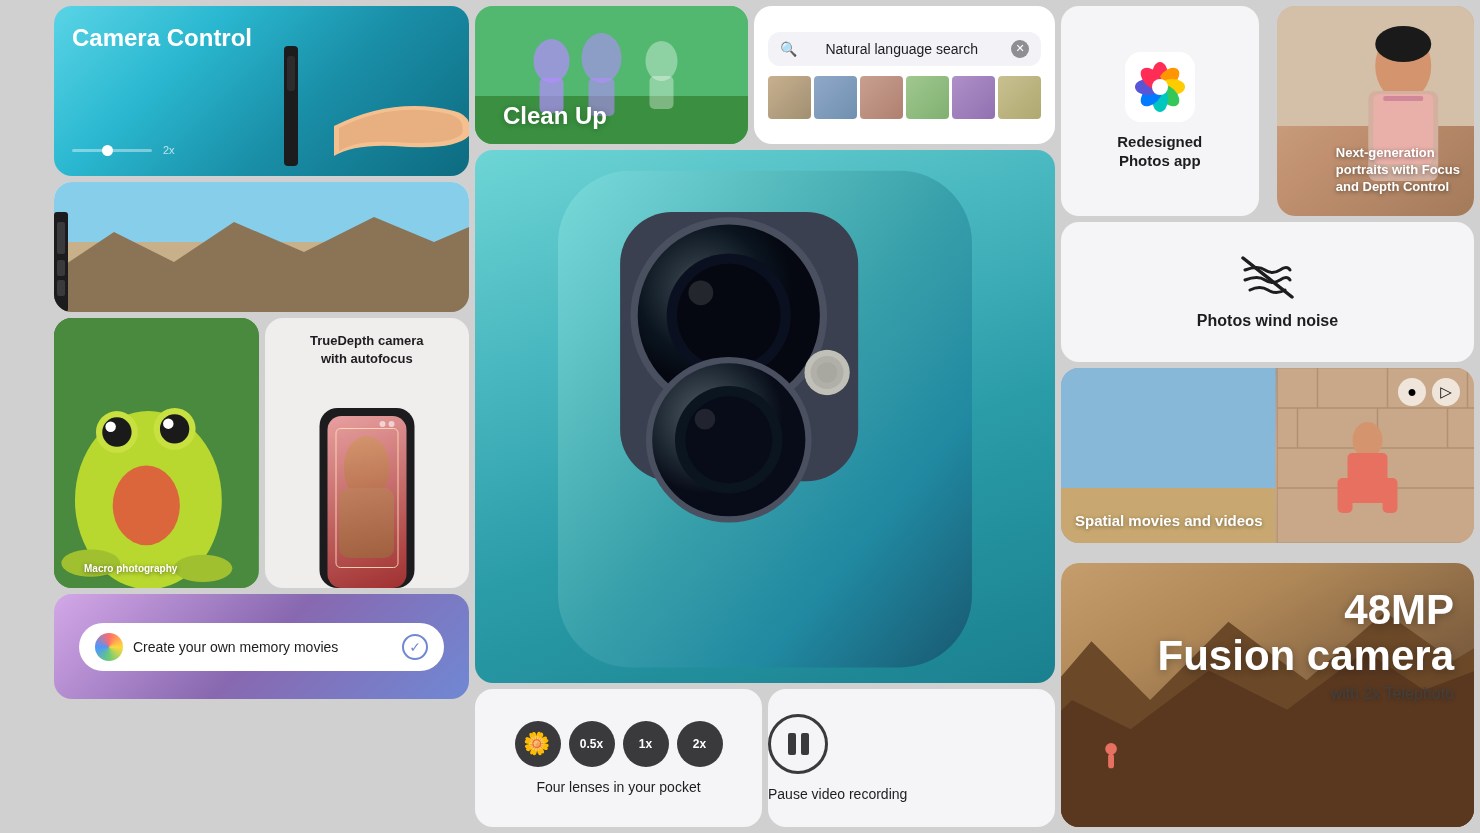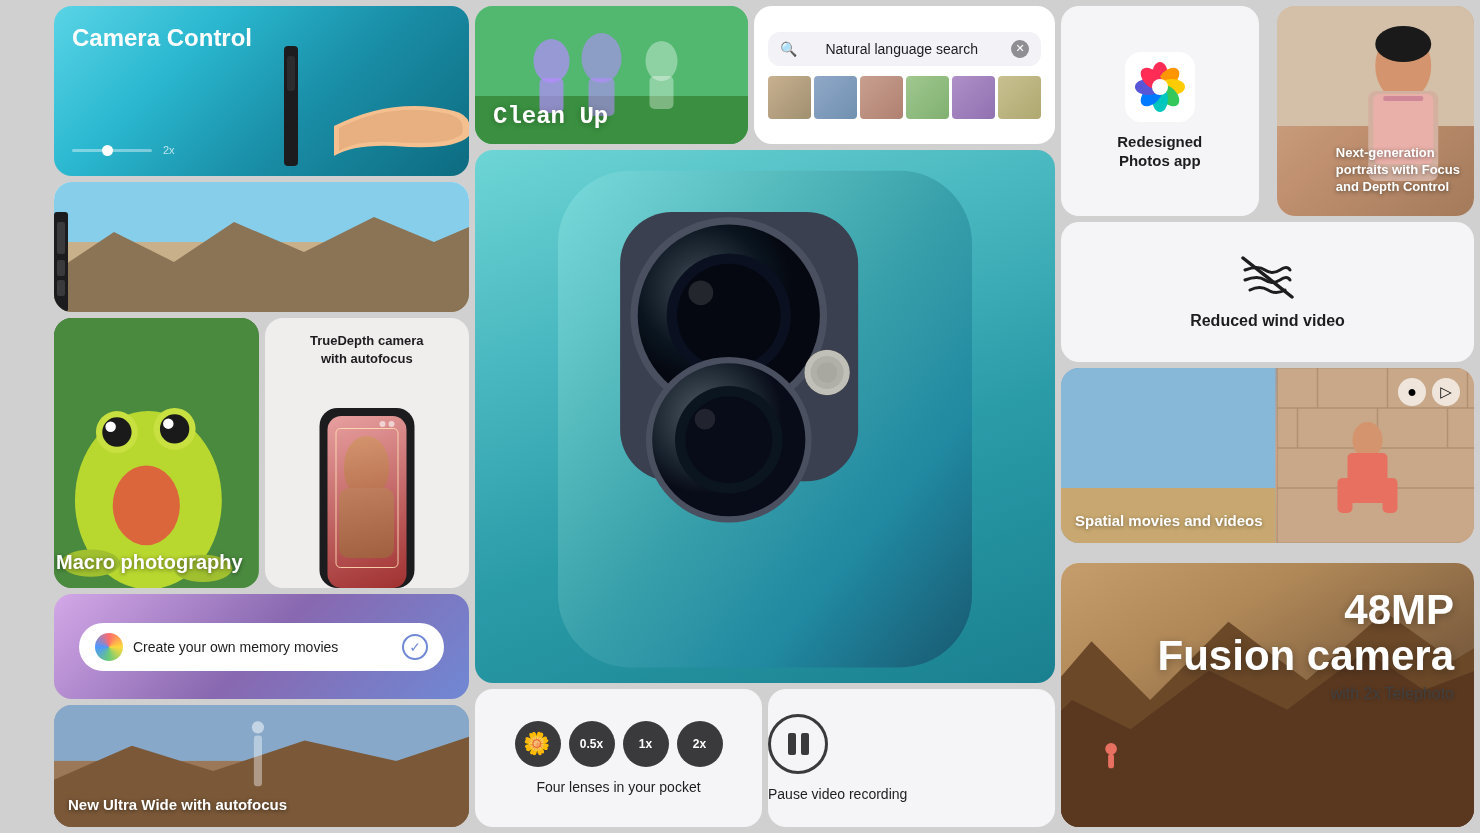--- a/index.html
+++ b/index.html
@@ -65,21 +65,21 @@
           <circle cx="60" cy="115" r="20" fill="#c8e040"></circle>
           <circle cx="60" cy="115" r="14" fill="#1a1a1a"></circle>
           <circle cx="54" cy="110" r="5" fill="white"></circle>
           <circle cx="115" cy="112" r="20" fill="#c8e040"></circle>
           <circle cx="115" cy="112" r="14" fill="#1a1a1a"></circle>
           <circle cx="109" cy="107" r="5" fill="white"></circle>
           <ellipse cx="88" cy="185" rx="32" ry="38" fill="#e84040" opacity="0.75"></ellipse>
           <ellipse cx="35" cy="240" rx="28" ry="13" fill="#a0c030"></ellipse>
           <ellipse cx="142" cy="245" rx="28" ry="13" fill="#a0c030"></ellipse>
         </svg>
-        <span style="position:absolute;bottom:14px;left:2px;font-size:20px;font-weight:600;color:white;text-shadow:0 1px 4px rgba(0,0,0,0.5);">Macro photography</span>
+        <span style="position:absolute;bottom:14px;left:30px;font-size:10px;font-weight:600;color:white;text-shadow:0 1px 4px rgba(0,0,0,0.5);">Macro photography</span>
       </div>
       <div class="tile" style="flex:1;background:#f0eded;display:flex;flex-direction:column;align-items:center;padding-top:14px;">
         <span style="font-size:13px;font-weight:600;color:#1d1d1f;text-align:center;line-height:1.4;padding:0 8px;">TrueDepth camera<br>with autofocus</span>
 
         <div style="position:absolute;bottom:0;left:50%;transform:translateX(-50%);width:95px;height:180px;background:#1c1c1e;border-radius:18px;overflow:hidden;">
           <div style="position:absolute;top:8px;left:8px;right:8px;bottom:0;border-radius:14px;background:linear-gradient(160deg,#e8a0a0,#a03030);overflow:hidden;">
 
             <div style="position:absolute;top:20px;left:50%;transform:translateX(-50%);width:45px;height:60px;border-radius:50% 50% 42% 42%;background:linear-gradient(170deg,#d4956e,#b87050);"></div>
 
             <div style="position:absolute;top:72px;left:50%;transform:translateX(-50%);width:55px;height:70px;border-radius:10px;background:linear-gradient(170deg,#c08060,#a06040);"></div>
@@ -96,30 +96,20 @@
     </div>
 
     <div class="tile" style="height:105px;background:linear-gradient(135deg,#d4a8e8,#8868b0,#7088d4);display:flex;align-items:center;justify-content:center;flex-shrink:0;">
       <div style="background:white;border-radius:30px;padding:10px 16px;display:flex;align-items:center;gap:10px;width:88%;">
         <div style="width:28px;height:28px;border-radius:50%;background:conic-gradient(#ff6b6b,#ffd93d,#6bcb77,#4d96ff,#ff6b6b);flex-shrink:0;"></div>
         <span style="font-size:14px;color:#1d1d1f;flex:1;">Create your own memory movies</span>
         <div style="width:26px;height:26px;border:2px solid #7088d4;border-radius:50%;display:flex;align-items:center;justify-content:center;color:#7088d4;font-size:14px;">✓</div>
       </div>
     </div>
 
-    <div class="tile" style="flex:1;min-height:100px;background:linear-gradient(180deg,#87a8c8 0%,#b8956a 40%,#7a5838 100%);">
-      <svg width="100%" height="100%" viewBox="0 0 415 120" preserveAspectRatio="xMidYMid slice">
-        <rect width="415" height="120" fill="#87a8c8"></rect>
-        <rect y="55" width="415" height="65" fill="#9a7858"></rect>
-        <polygon points="0,75 80,40 160,65 250,35 340,55 415,30 415,120 0,120" fill="#7a5838"></polygon>
-        <rect x="200" y="30" width="8" height="50" rx="3" fill="rgba(255,255,255,0.4)"></rect>
-        <circle cx="204" cy="22" r="6" fill="rgba(255,255,255,0.5)"></circle>
-      </svg>
-      <span style="position:absolute;bottom:14px;left:14px;font-size:15px;font-weight:600;color:white;text-shadow:0 1px 4px rgba(0,0,0,0.5);">New Ultra Wide with autofocus</span>
-    </div>
 
   </div>
 
   <div style="display:flex;flex-direction:column;gap:6px;width:580px;flex-shrink:0;">
 
     <div style="display:flex;gap:6px;height:138px;flex-shrink:0;">
 
       <div class="tile" style="flex:1;background:linear-gradient(135deg,#7dd8a0,#3a9858);">
         <svg width="100%" height="100%" viewBox="0 0 280 138" preserveAspectRatio="xMidYMid slice">
           <rect width="280" height="138" fill="#52b870"></rect>
@@ -127,21 +117,21 @@
           <rect y="90" width="280" height="48" fill="#3a9040"></rect>
 
           <ellipse cx="80" cy="55" rx="18" ry="22" fill="rgba(180,140,255,0.7)"></ellipse>
           <rect x="68" y="72" width="24" height="35" rx="5" fill="rgba(180,140,255,0.7)"></rect>
           <ellipse cx="130" cy="52" rx="20" ry="25" fill="rgba(180,140,255,0.6)"></ellipse>
           <rect x="117" y="72" width="26" height="38" rx="5" fill="rgba(180,140,255,0.6)"></rect>
 
           <ellipse cx="190" cy="55" rx="16" ry="20" fill="rgba(255,255,255,0.35)"></ellipse>
           <rect x="178" y="70" width="24" height="33" rx="5" fill="rgba(255,255,255,0.35)"></rect>
         </svg>
-        <span style="position:absolute;bottom:14px;left:18px;font-size:24px;font-weight:700;color:white;text-shadow:0 1px 6px rgba(0,0,0,0.3);font-family:Liberation Mono, monospace;">Clean Up</span>
+        <span style="position:absolute;bottom:14px;left:28px;font-size:24px;font-weight:700;color:white;text-shadow:0 1px 6px rgba(0,0,0,0.3);">Clean Up</span>
       </div>
 
       <div class="tile" style="flex:1;background:white;display:flex;flex-direction:column;align-items:stretch;justify-content:center;padding:12px 14px;gap:10px;">
         <div style="background:#f2f2f7;border-radius:12px;padding:8px 12px;display:flex;align-items:center;gap:8px;">
           <span style="color:#8e8e93;font-size:14px;">🔍</span>
           <span style="font-size:14px;color:#1d1d1f;flex:1;margin-left:20px;">Natural language search</span>
           <div style="width:18px;height:18px;background:#8e8e93;border-radius:50%;display:flex;align-items:center;justify-content:center;color:white;font-size:11px;">✕</div>
         </div>
         <div style="display:grid;grid-template-columns:repeat(6,1fr);gap:3px;">
           <div style="aspect-ratio:1;border-radius:4px;background:linear-gradient(135deg,#c8b090,#a09070);"></div>
@@ -282,21 +272,21 @@
     <div class="tile" style="height:140px;background:#f5f5f7;display:flex;flex-direction:column;align-items:center;justify-content:center;gap:12px;flex-shrink:0;">
 
       <svg width="55" height="45" viewBox="0 0 55 45">
 
         <path d="M5 15 Q18 10 25 15 Q32 20 40 15 Q47 10 50 15" stroke="#1d1d1f" stroke-width="3" fill="none" stroke-linecap="round"></path>
         <path d="M5 25 Q18 20 25 25 Q32 30 40 25 Q47 20 50 25" stroke="#1d1d1f" stroke-width="3" fill="none" stroke-linecap="round"></path>
         <path d="M10 35 Q20 30 28 35 Q36 40 45 35" stroke="#1d1d1f" stroke-width="3" fill="none" stroke-linecap="round"></path>
 
         <line x1="3" y1="3" x2="52" y2="42" stroke="#1d1d1f" stroke-width="3.5" stroke-linecap="round"></line>
       </svg>
-      <span style="font-size:16px;font-weight:600;color:#1d1d1f;">Reduced wind video</span>
+      <span style="font-size:16px;font-weight:600;color:#1d1d1f;">Photos wind noise</span>
     </div>
 
     <div class="tile" style="height:175px;overflow:hidden;flex-shrink:0;">
       <svg width="100%" height="100%" viewBox="0 0 480 175" preserveAspectRatio="xMidYMid slice">
         <defs>
           <linearGradient id="spatialBg" x1="0" y1="0" x2="1" y2="1">
             <stop offset="0%" stop-color="#7090b0"></stop>
             <stop offset="50%" stop-color="#d4a080"></stop>
             <stop offset="100%" stop-color="#c09070"></stop>
           </linearGradient>

